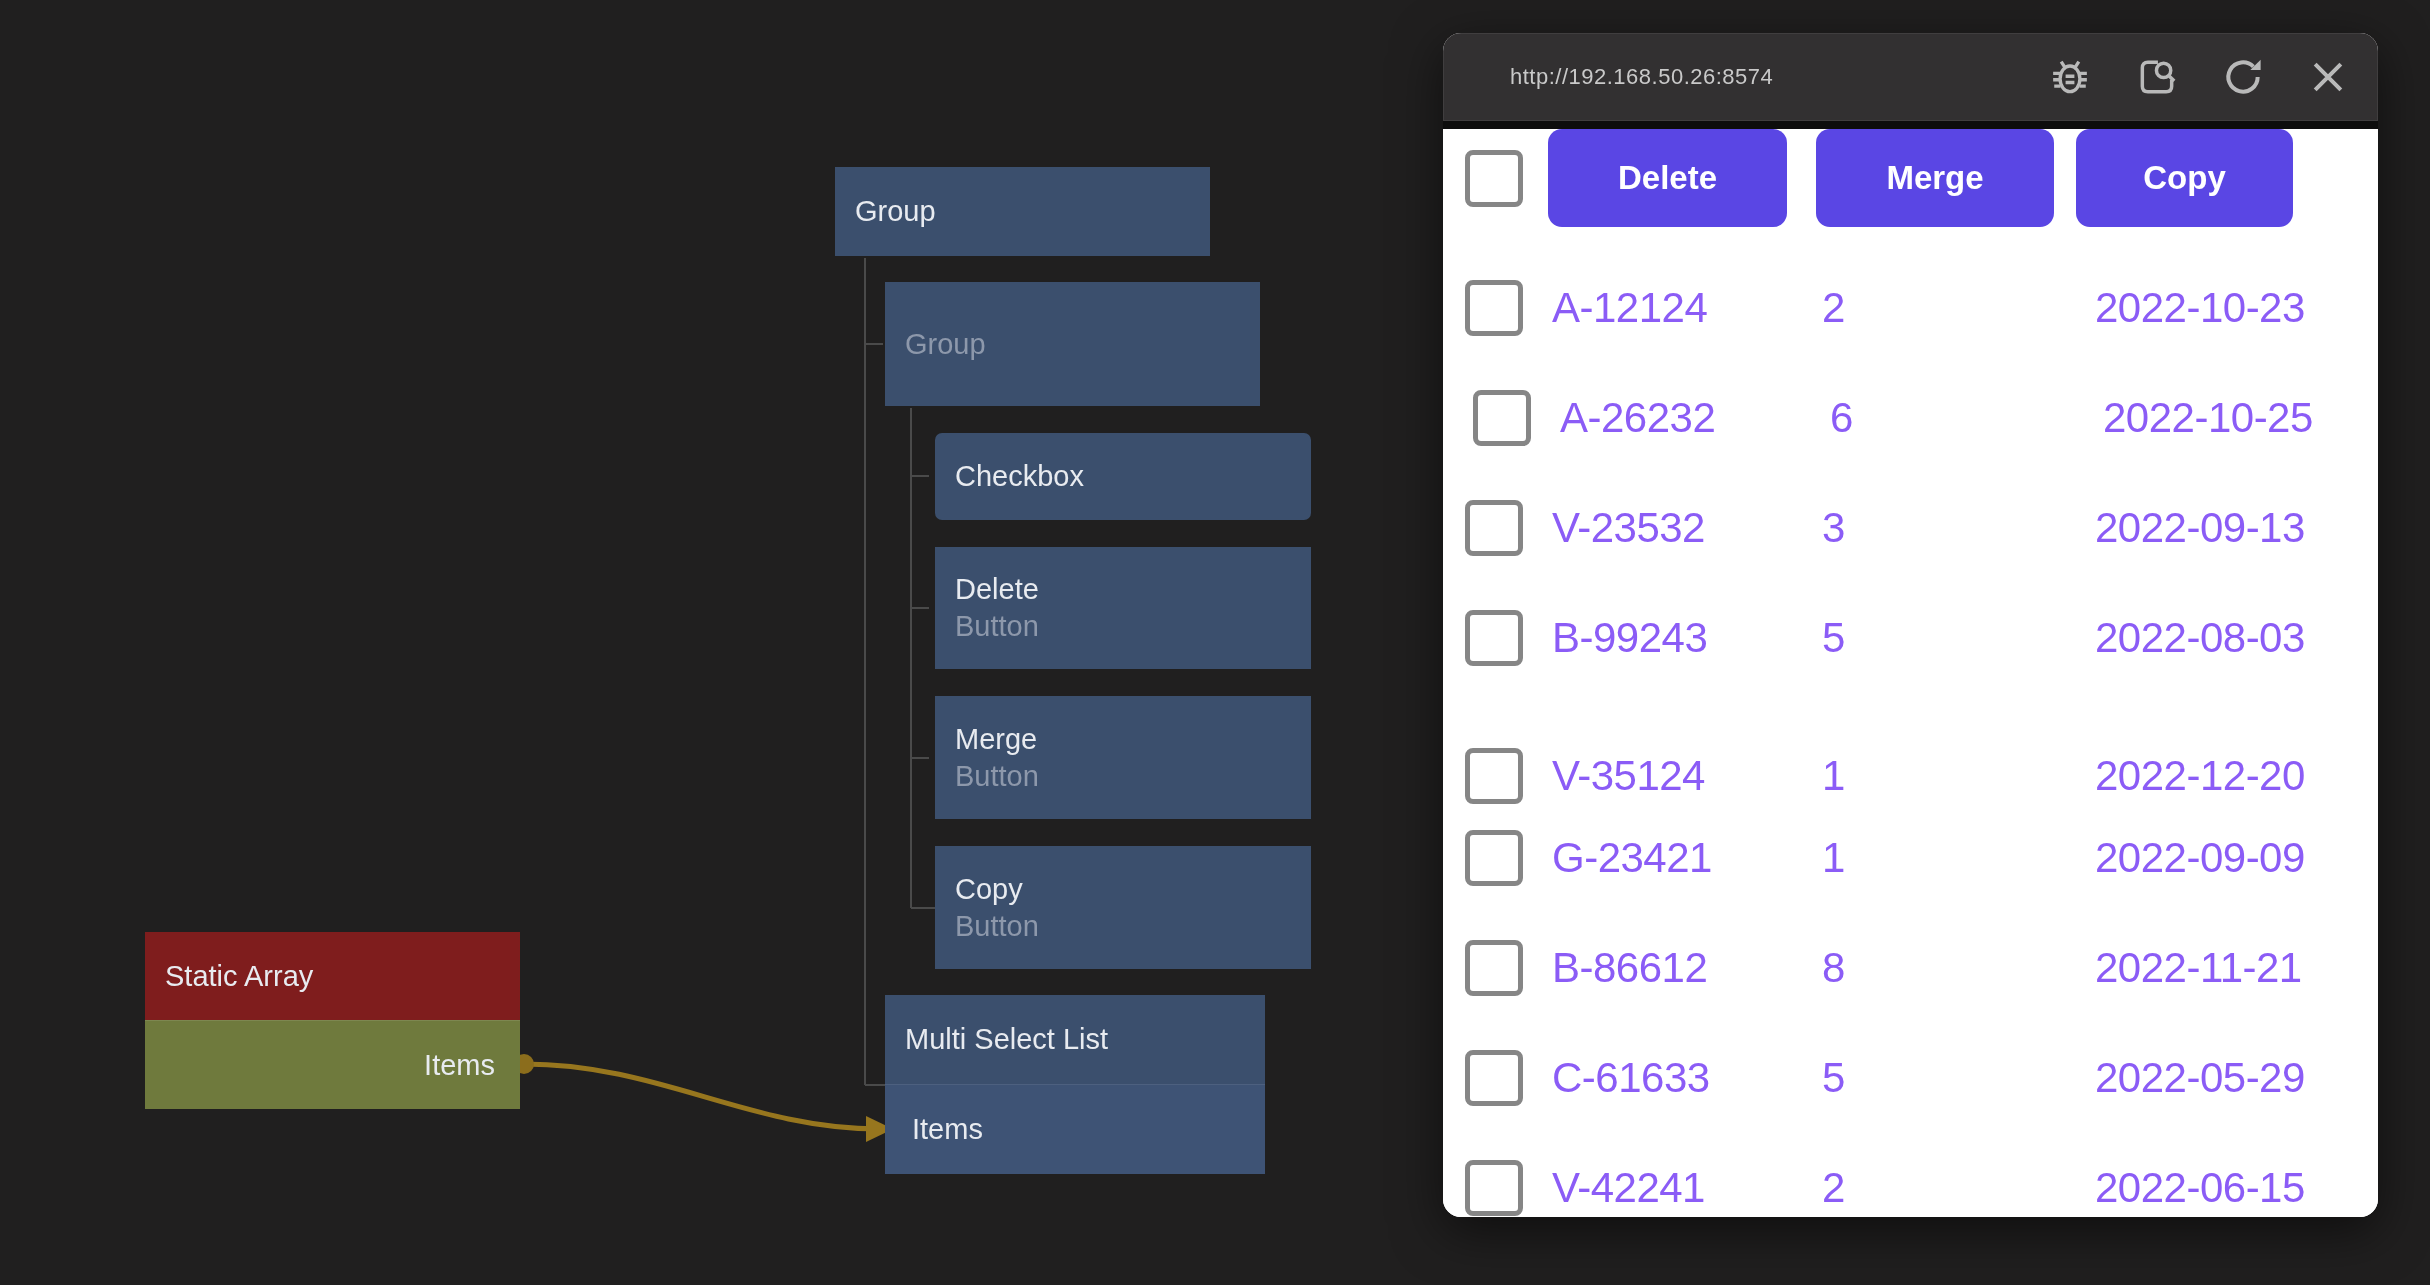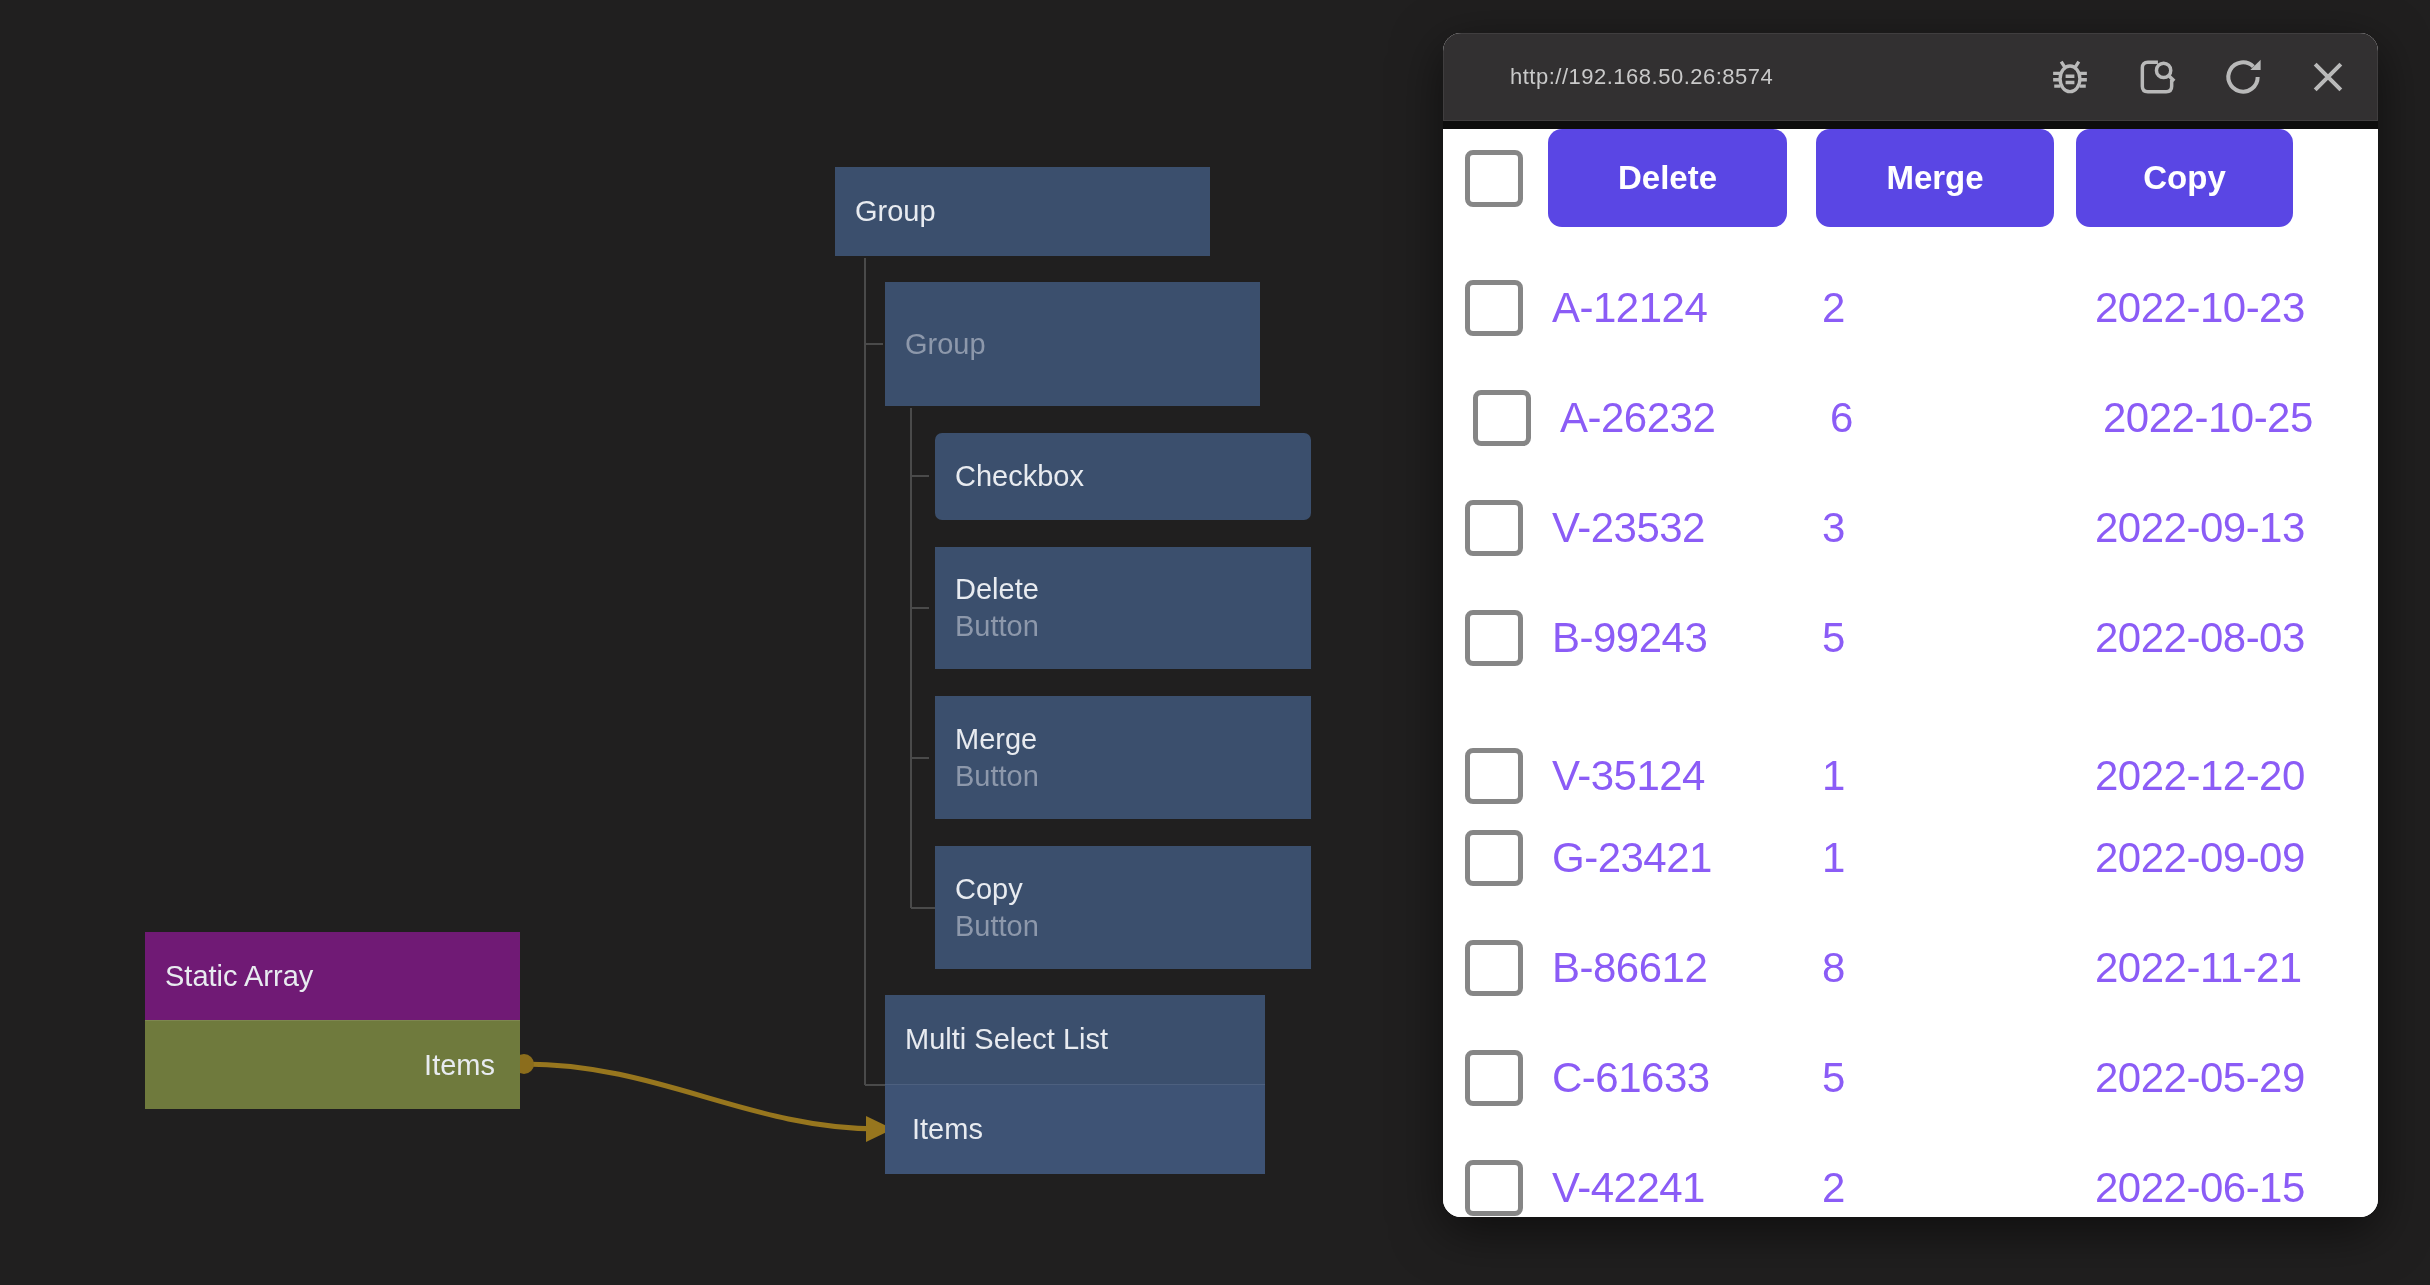--- a/index.html
+++ b/index.html
@@ -6,21 +6,21 @@
   .stage{position:relative;width:2430px;height:1285px;overflow:hidden;
          font-family:"Liberation Sans",sans-serif;background:#201f1f;}
   
   .node{position:absolute;box-sizing:border-box;color:#e8ebf0;font-size:29px;}
   .sect{box-sizing:border-box;display:flex;flex-direction:column;justify-content:center;
         padding-left:20px;background:#3b4f6d;}
   .sect .t{line-height:37px;}
   .sect .s{line-height:37px;color:#8d98ab;}
   .sect-row{box-sizing:border-box;display:flex;align-items:center;padding-left:27px;
             background:#3e5375;border-top:1px solid rgba(255,255,255,0.08);}
-  .node.olive .sect{background:#701a75;}
+  .node.olive .sect{background:#7f1d1d;}
   .node.olive .sect-row{background:#6f7a3d;justify-content:flex-end;
                         padding-left:0;padding-right:25px;border-top:1px solid rgba(255,255,255,0.10);}
   .edges{position:absolute;left:0;top:0;pointer-events:none;}
   
   .preview{position:absolute;left:1443px;top:33px;width:935px;height:1184px;
            border-radius:18px;overflow:hidden;background:#ffffff;
            box-shadow:0 14px 50px rgba(0,0,0,0.55);}
   .titlebar{position:relative;height:88px;background:#323031;
             box-shadow:inset 0 0 0 1px rgba(255,255,255,0.07);}
   .url{position:absolute;left:39px;top:0;height:88px;display:flex;align-items:center;

